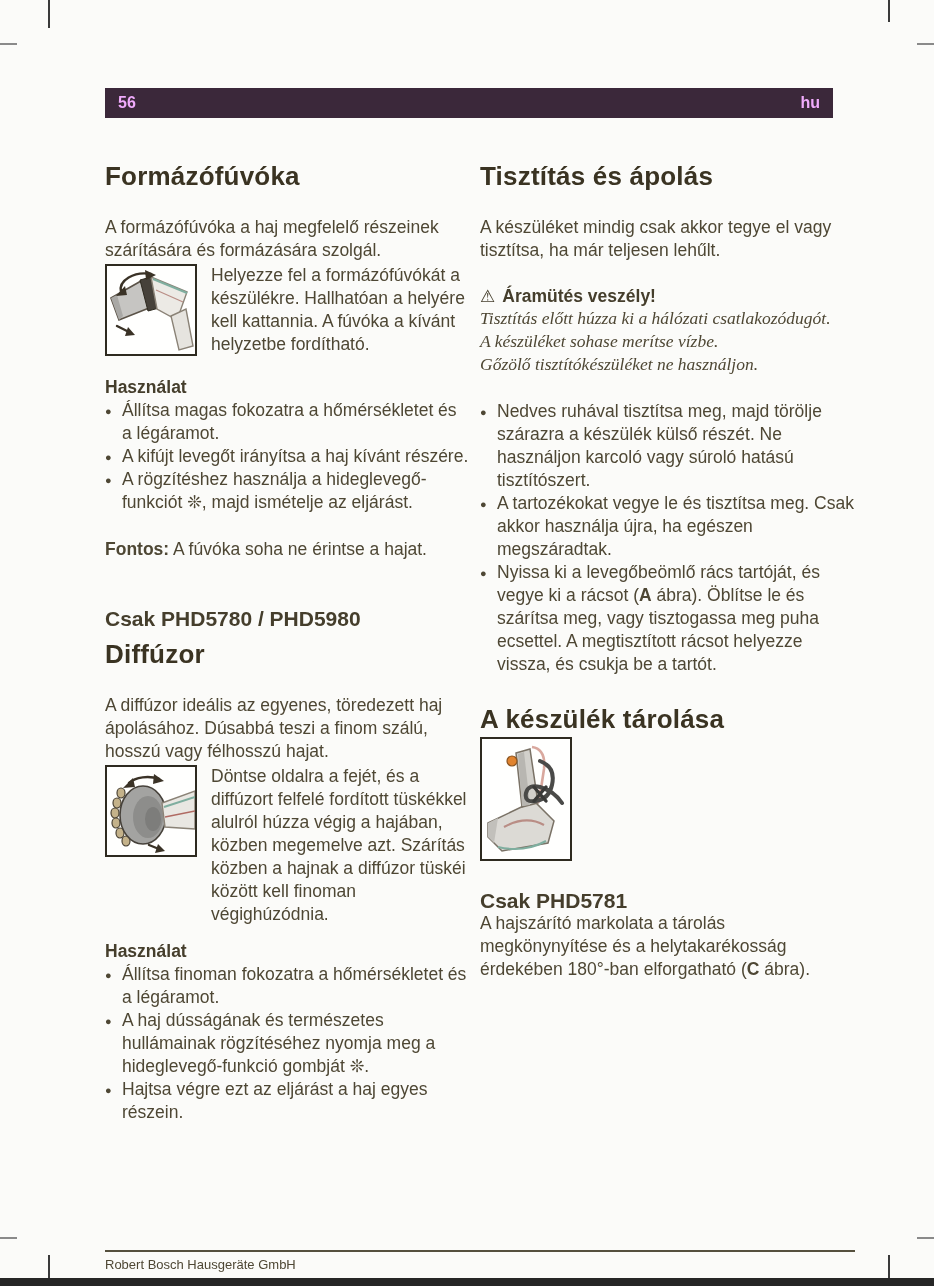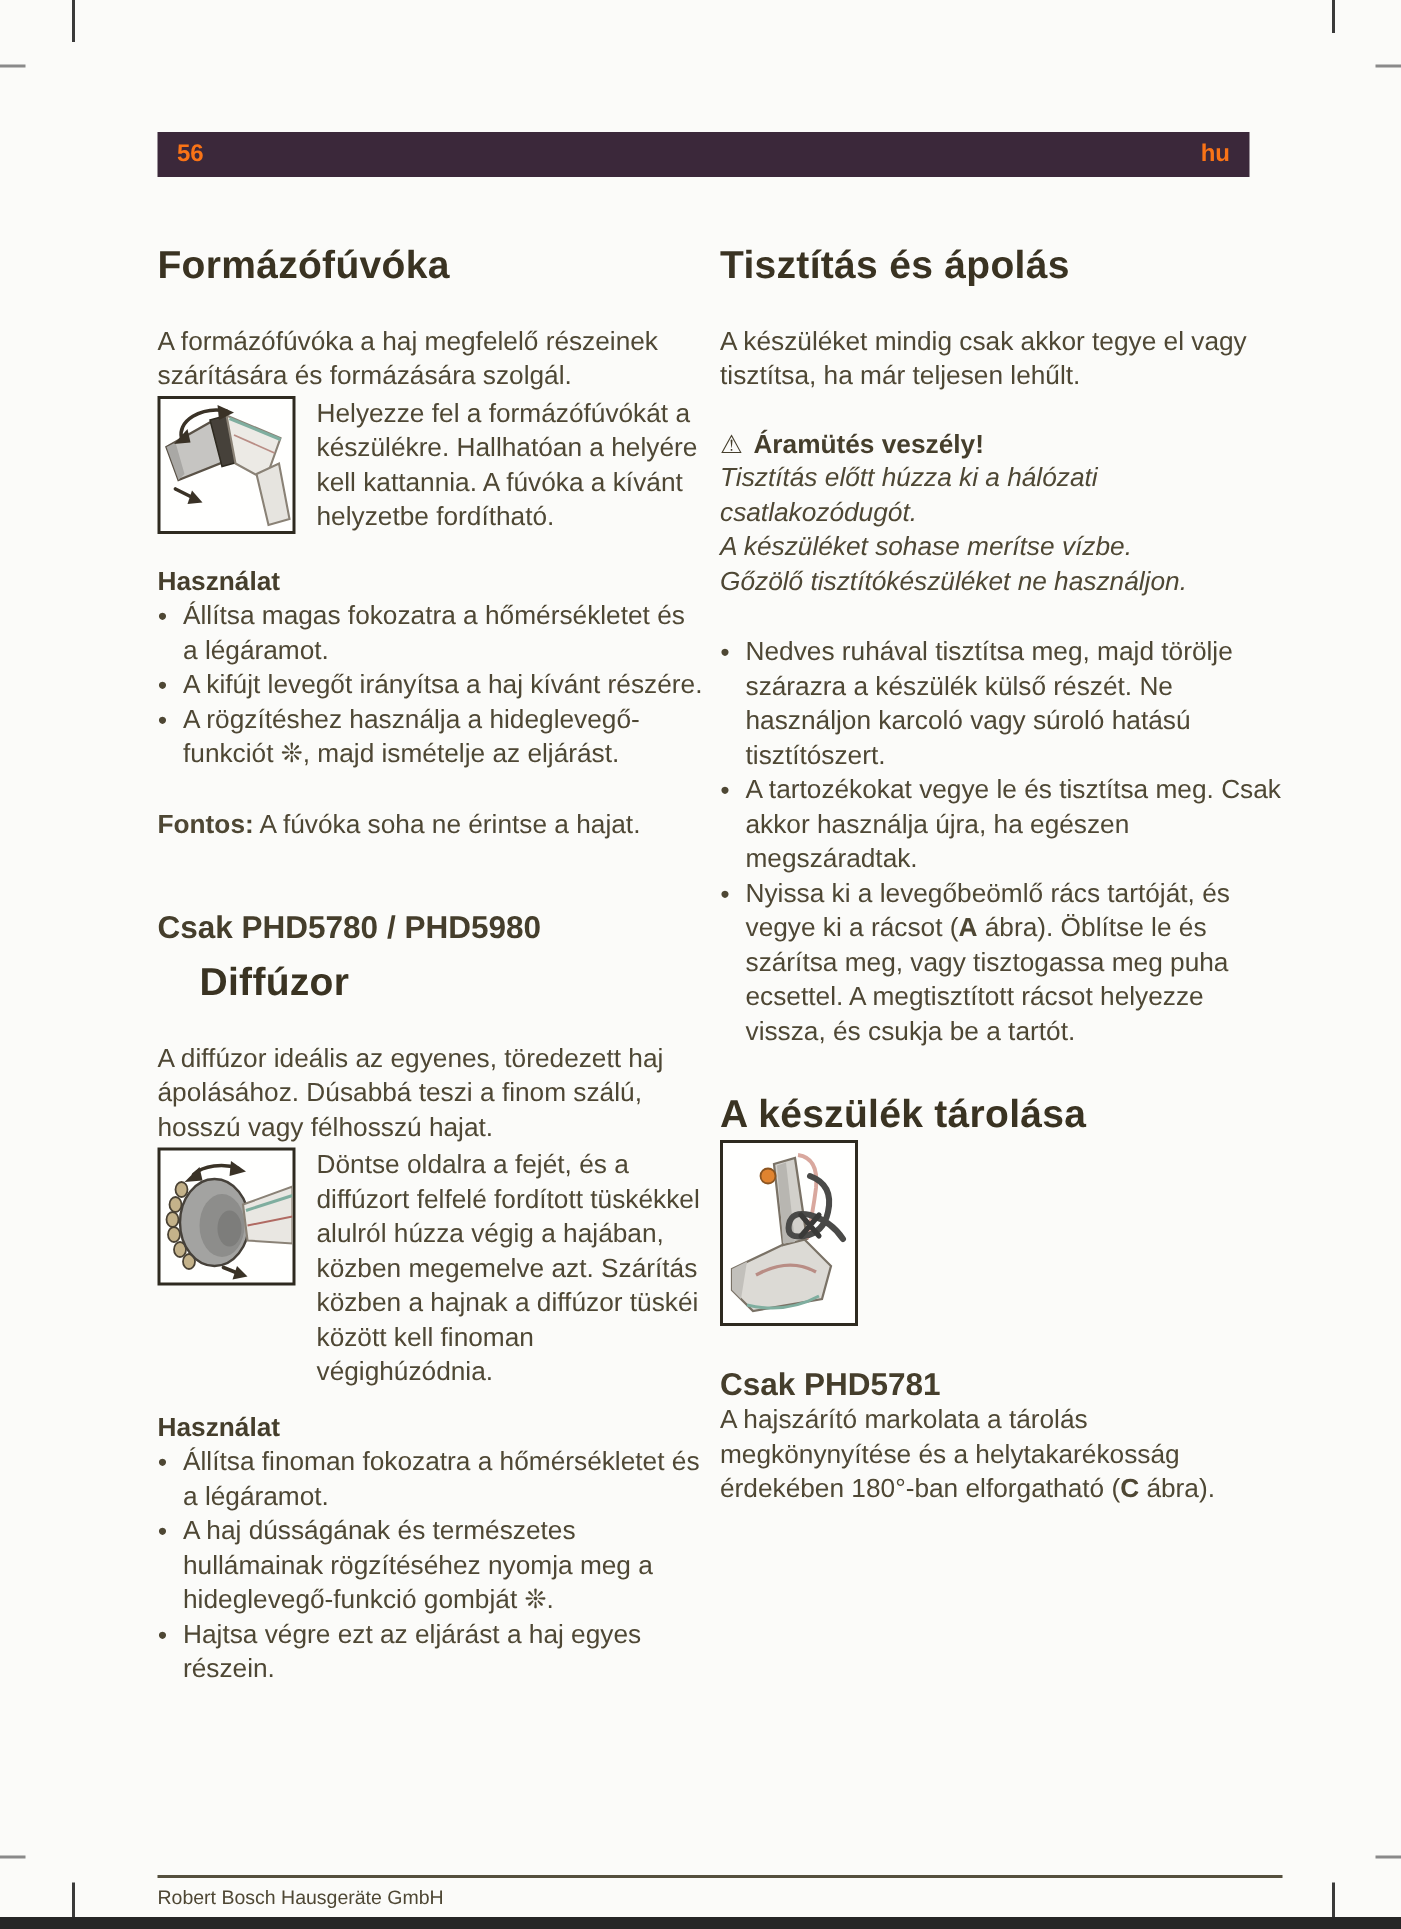--- a/index.html
+++ b/index.html
@@ -48,21 +48,21 @@
   .figure{display:flex;margin-top:2px;}
   .figbox{
     flex-shrink:0;width:88px;border:2px solid #2e2a20;background:#fffffe;
     margin-right:14px;box-sizing:content-box;
   }
   .figcaption{font-size:17.5px;line-height:23px;white-space:pre-line;}
 
   .warning-head{display:flex;align-items:baseline;margin-top:24px;}
   .warning-icon{font-weight:normal;font-size:17px;margin-right:7px;color:#453e2c;}
   .warning-title{font-weight:bold;font-size:17.5px;color:#453e2c;}
-  .warning-body{font-style:italic;white-space:pre-line;}
+  .warning-body{font-style:italic;white-space:pre-line;font-family:Liberation Serif, serif;}
 
   .footer{position:absolute;left:105px;top:1250px;width:750px;}
   .footer-rule{border-top:2px solid #55503e;}
   .footer-text{font-size:13px;line-height:16px;margin-top:5px;color:#4e4734;}
 
   .bottom-strip{position:absolute;left:0;bottom:0;width:934px;height:8px;background:#262626;}
 
   svg .ink{stroke:#3a3226;fill:none;stroke-width:2.4;stroke-linecap:round;}
   svg .inkfill{fill:#3a3226;stroke:none;}
 </style>
@@ -75,21 +75,21 @@
   <div class="crop v" style="left:888px;top:0;height:22px;"></div>
   <div class="crop h" style="left:0;top:43px;width:17px;"></div>
   <div class="crop h" style="left:917px;top:43px;width:17px;"></div>
   <div class="crop h" style="left:0;top:1237px;width:17px;"></div>
   <div class="crop h" style="left:917px;top:1237px;width:17px;"></div>
   <div class="crop v" style="left:48px;top:1255px;height:31px;"></div>
   <div class="crop v" style="left:888px;top:1255px;height:31px;"></div>
 
   <div class="content">
 
-    <div class="header-bar" style="background:#3b283a;color:#f97316;">
+    <div class="header-bar" style="background:#3b283a;color:#f0abfc;">
       <span>56</span>
       <span>hu</span>
     </div>
 
     <div class="columns">
 
       <div class="col-left">
 
         <h1>Formázófúvóka</h1>
 
@@ -125,21 +125,21 @@
         <ul class="bullets">
           <li>Állítsa magas fokozatra a hőmérsékletet és a légáramot.</li>
           <li>A kifújt levegőt irányítsa a haj kívánt részére.</li>
           <li>A rögzítéshez használja a hideglevegő-funkciót ❊, majd ismételje az eljárást.</li>
         </ul>
 
         <p style="margin-top:24px;"><b>Fontos:</b><span> A fúvóka soha ne érintse a hajat.</span></p>
 
         <div class="model-note" style="margin-top:46px;">Csak PHD5780 / PHD5980</div>
 
-        <h1 style="margin-top:8px;margin-left:28px;">Diffúzor</h1>
+        <h1 style="margin-top:8px;">Diffúzor</h1>
 
         <p class="para">A diffúzor ideális az egyenes, töredezett haj ápolásához. Dúsabbá teszi a finom szálú, hosszú vagy félhosszú hajat.</p>
 
         <div class="figure">
           <div class="figbox" style="height:88px;">
             <svg width="88" height="88" viewBox="0 0 88 88">
 
               <g stroke="#4a4234" stroke-width="1.2" fill="#c4b28a">
                 <ellipse cx="14" cy="26" rx="4" ry="5"></ellipse>
                 <ellipse cx="10" cy="36" rx="4" ry="5"></ellipse>

